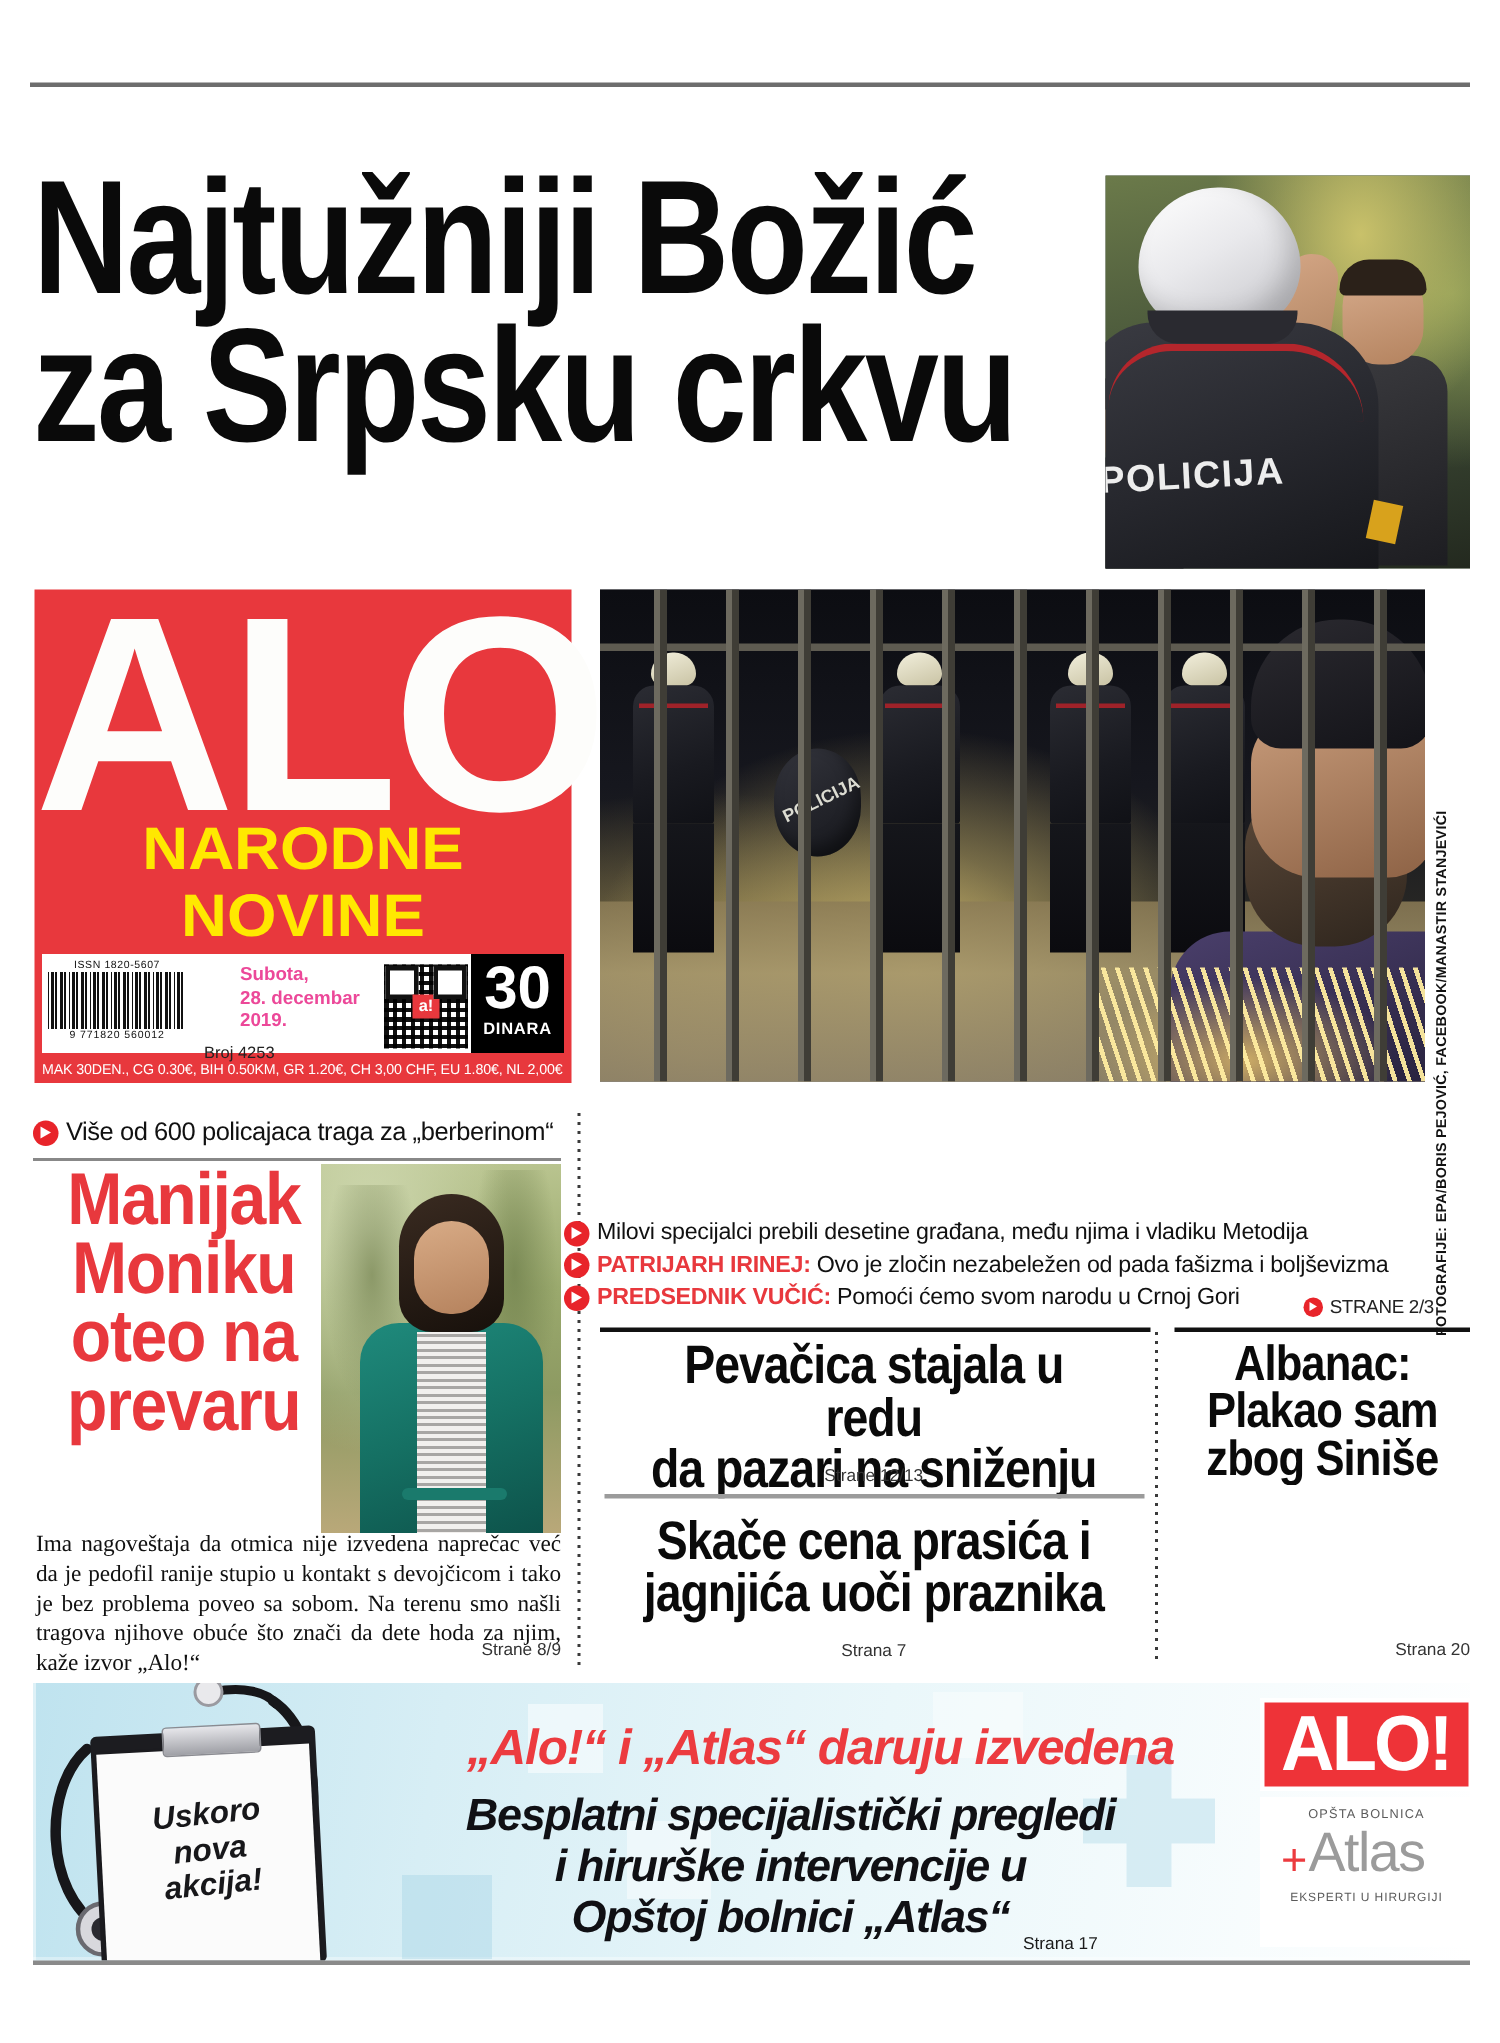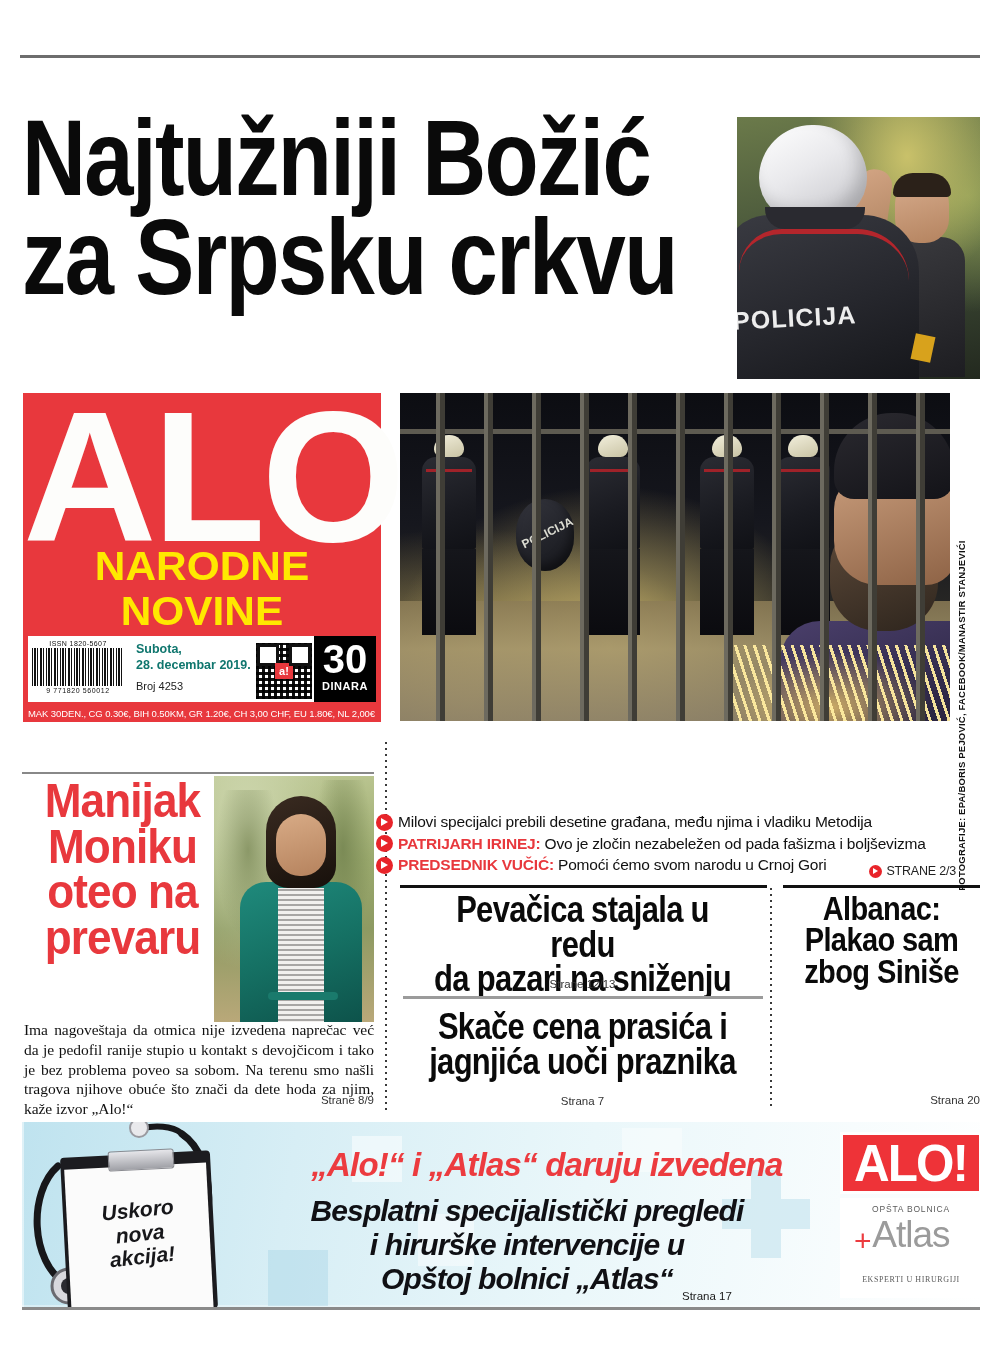--- a/index.html
+++ b/index.html
@@ -175,21 +175,21 @@
       #111 5px 6px, #fff 6px 8px, #111 8px 10px, #fff 10px 11px,
       #111 11px 12px, #fff 12px 14px);
   }
   .bc-num {
     font-family: "Liberation Sans", sans-serif; font-size: 7px; letter-spacing: .6px;
     text-align:center; color:#111; margin-top:1px;
   }
   .datebox { flex: 1; padding: 6px 0 0 8px; }
   .date-line {
     font-family: "Liberation Sans", sans-serif; font-weight: bold;
-    font-size: 12.5px; color: #0f766e; line-height: 1.25;
+    font-size: 12.5px; color: #ec4899; line-height: 1.25; margin-left: 24px;
   }
   .broj {
     font-family: "Liberation Sans", sans-serif; font-size: 11px;
     color: #222; margin-top: 7px;
   }
   .qr {
     width: 56px; height: 56px; margin: 4px 2px 0 0; align-self: center; position: relative;
     background:
       repeating-linear-gradient(90deg,#111 0 3px,#fff 3px 6px),
       repeating-linear-gradient(0deg,#111 0 3px,#fff 3px 6px);
@@ -547,22 +547,22 @@
   }
   .atlas-word {
     font-family:"Liberation Sans",sans-serif; font-size:37px; color:#9b9b9b;
     line-height:1.05; margin-top:2px; letter-spacing:-1px; position:relative;
   }
   .atlas-word::before {
     content:"+"; position:absolute; left:14px; top:10px;
     color:#ec3b3f; font-size:30px; font-weight:normal; line-height:1;
   }
   .atlas-bot {
-    font-family:Liberation Serif, serif; font-size:8px; color:#5b5b5b;
-    letter-spacing:.6px; margin-top:20px;
+    font-family:Liberation Sans, sans-serif; font-size:8px; color:#5b5b5b;
+    letter-spacing:.6px; margin-top:5px;
   }
   .ad-bottomrule {
     position:absolute; left:22px; top:1307px; width:958px; height:3px; background:#8a8a8a;
   }
 </style>
 </head>
 <body>
 
 <div class="page">
 
@@ -669,20 +669,24 @@
     <div class="mp-rail"></div>
     <div class="mp-bars"></div>
   </div>
   <div class="credit">
     <span>FOTOGRAFIJE: EPA/BORIS PEJOVIĆ, FACEBOOK/MANASTIR STANJEVIĆI</span>
   </div>
 
   <div class="vdot-left"></div>
   <div class="vdot-right"></div>
 
+  <div class="kicker-row">
+    <span class="bullet-circle small"></span>
+    <span class="kicker-text">Više od 600 policajaca traga za „berberinom“</span>
+  </div>
   <div class="kicker-rule"></div>
   <div class="left-head">
     <div>Manijak</div>
     <div>Moniku</div>
     <div>oteo na</div>
     <div>prevaru</div>
   </div>
   <div class="left-photo">
     <div class="lp-bg"></div>
     <div class="lp-tree1"></div>

